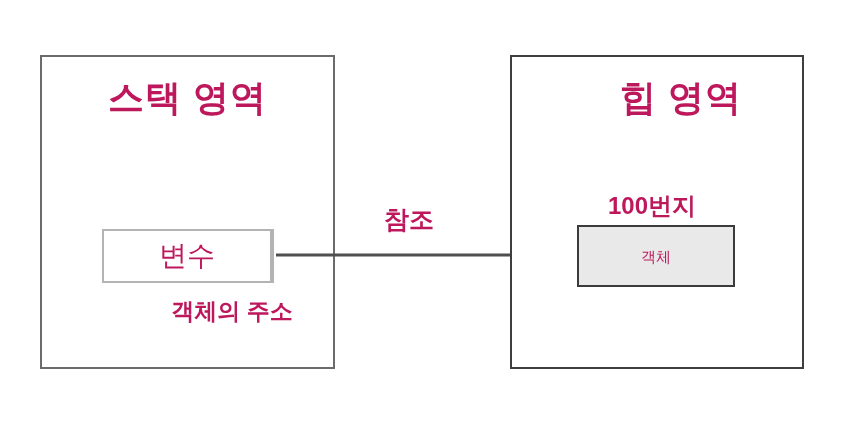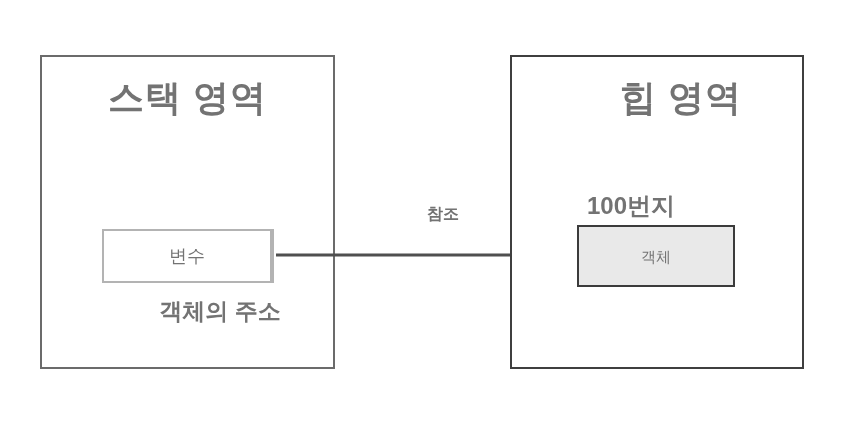--- a/index.html
+++ b/index.html
@@ -6,21 +6,21 @@
     margin: 0;
     padding: 0;
     background: #ffffff;
   }
   .canvas {
     position: relative;
     width: 846px;
     height: 424px;
     background: #ffffff;
     font-family: "Liberation Sans", sans-serif;
-    color: #737373;
+    color: #be185d;
     overflow: hidden;
   }
   .box {
     position: absolute;
     box-sizing: border-box;
     background: #ffffff;
   }
   .stack-box {
     left: 40px; top: 55px;
     width: 295px; height: 314px;
@@ -50,54 +50,54 @@
     box-sizing: border-box;
     border: 2px solid #b3b3b3;
     background: #ffffff;
     display: flex;
   }
   .var-table .cell {
     flex: 1;
     display: flex;
     align-items: center;
     justify-content: center;
-    font-size: 18px;
+    font-size: 28px;
     line-height: 1;
   }
   .var-table .cell-left {
     border-right: 2px solid #b3b3b3;
   }
   .caption {
     position: absolute;
-    left: 120px; top: 298px;
+    left: 132px; top: 298px;
     width: 200px;
     text-align: center;
     font-size: 23px;
     font-weight: bold;
     line-height: 1.2;
     white-space: nowrap;
   }
   .ref-label {
     position: absolute;
     left: 359px; top: 204px;
     width: 100px;
-    text-align: right;
-    font-size: 16px;
+    text-align: center;
+    font-size: 25px;
     font-weight: bold;
     line-height: 1.2;
     white-space: nowrap;
   }
   .arrow-svg {
     position: absolute;
     left: 0; top: 0;
     pointer-events: none;
   }
   .addr-label {
     position: absolute;
-    left: 587px; top: 193px;
+    left: 608px; top: 193px;
     width: 160px;
     text-align: left;
     font-size: 24px;
     font-weight: bold;
     line-height: 1.1;
     white-space: nowrap;
   }
   .object-box {
     position: absolute;
     left: 577px; top: 225px;

